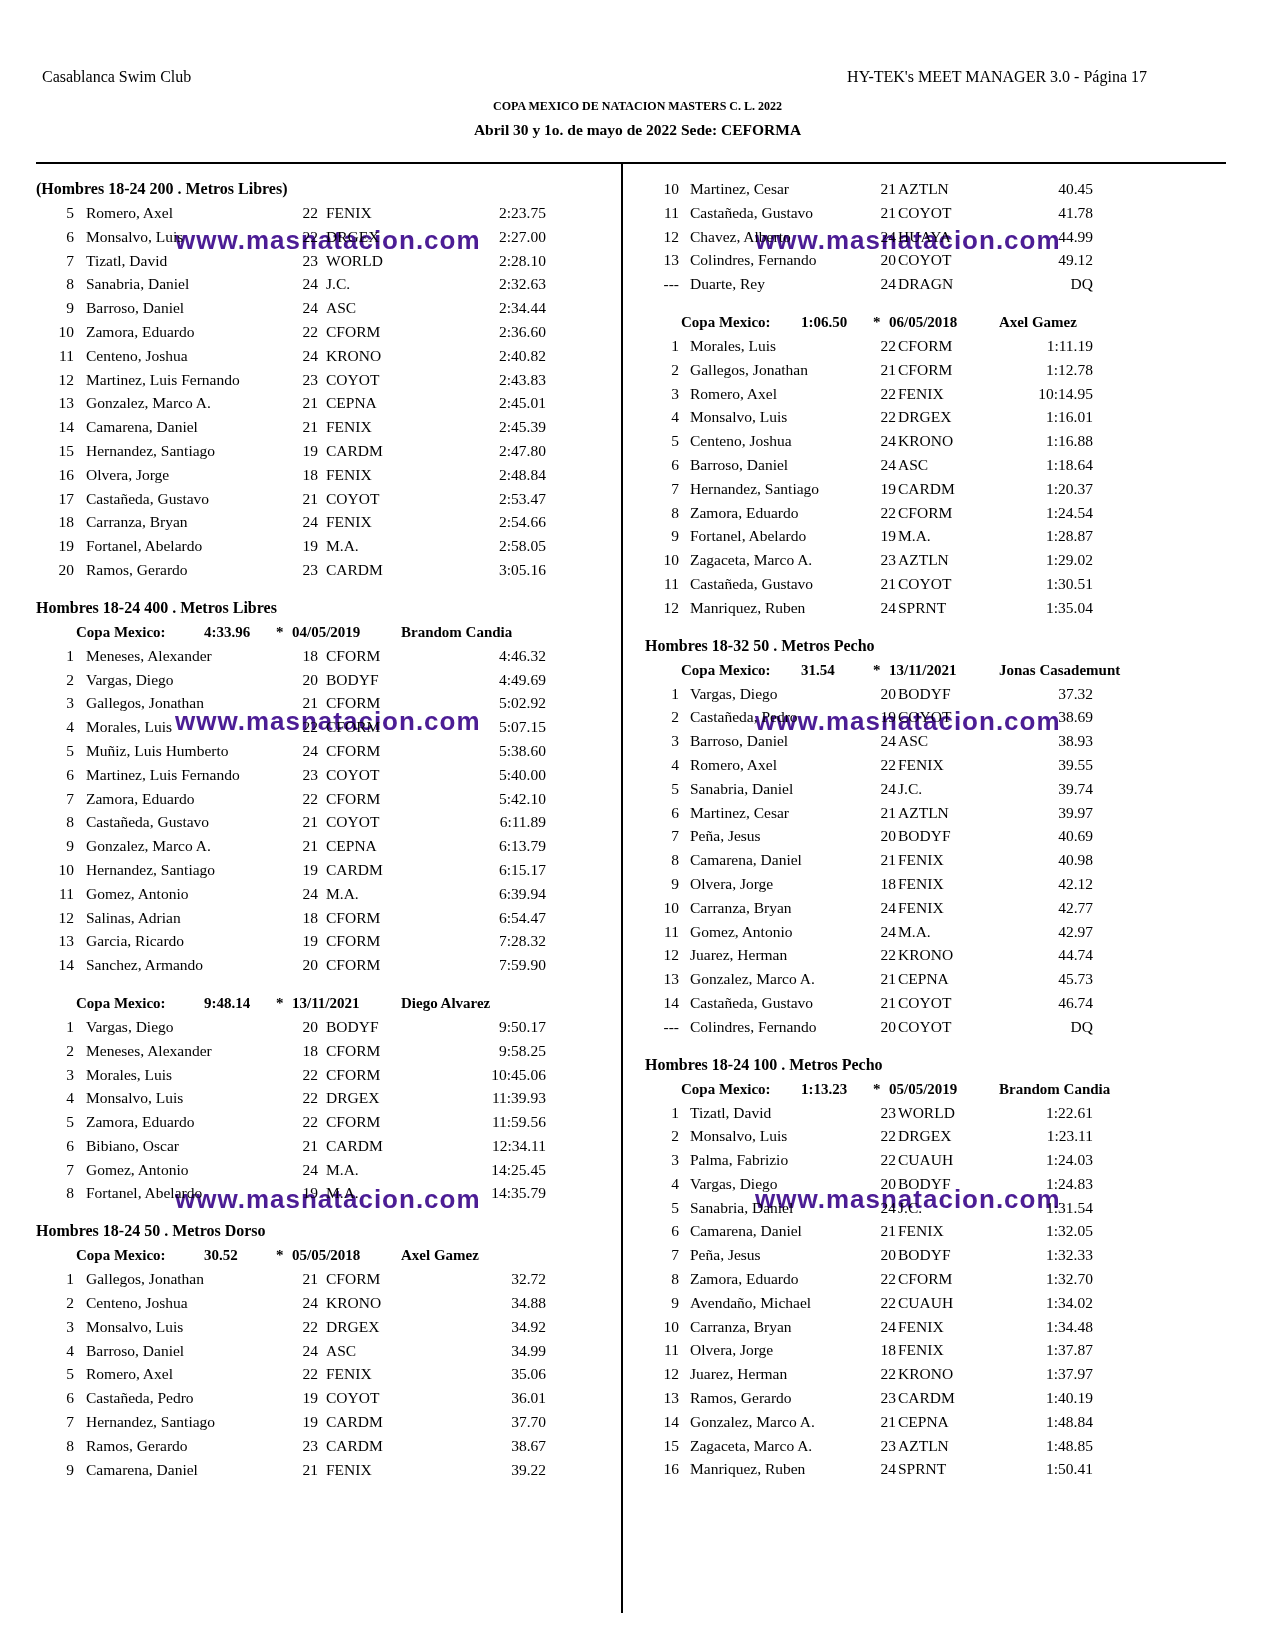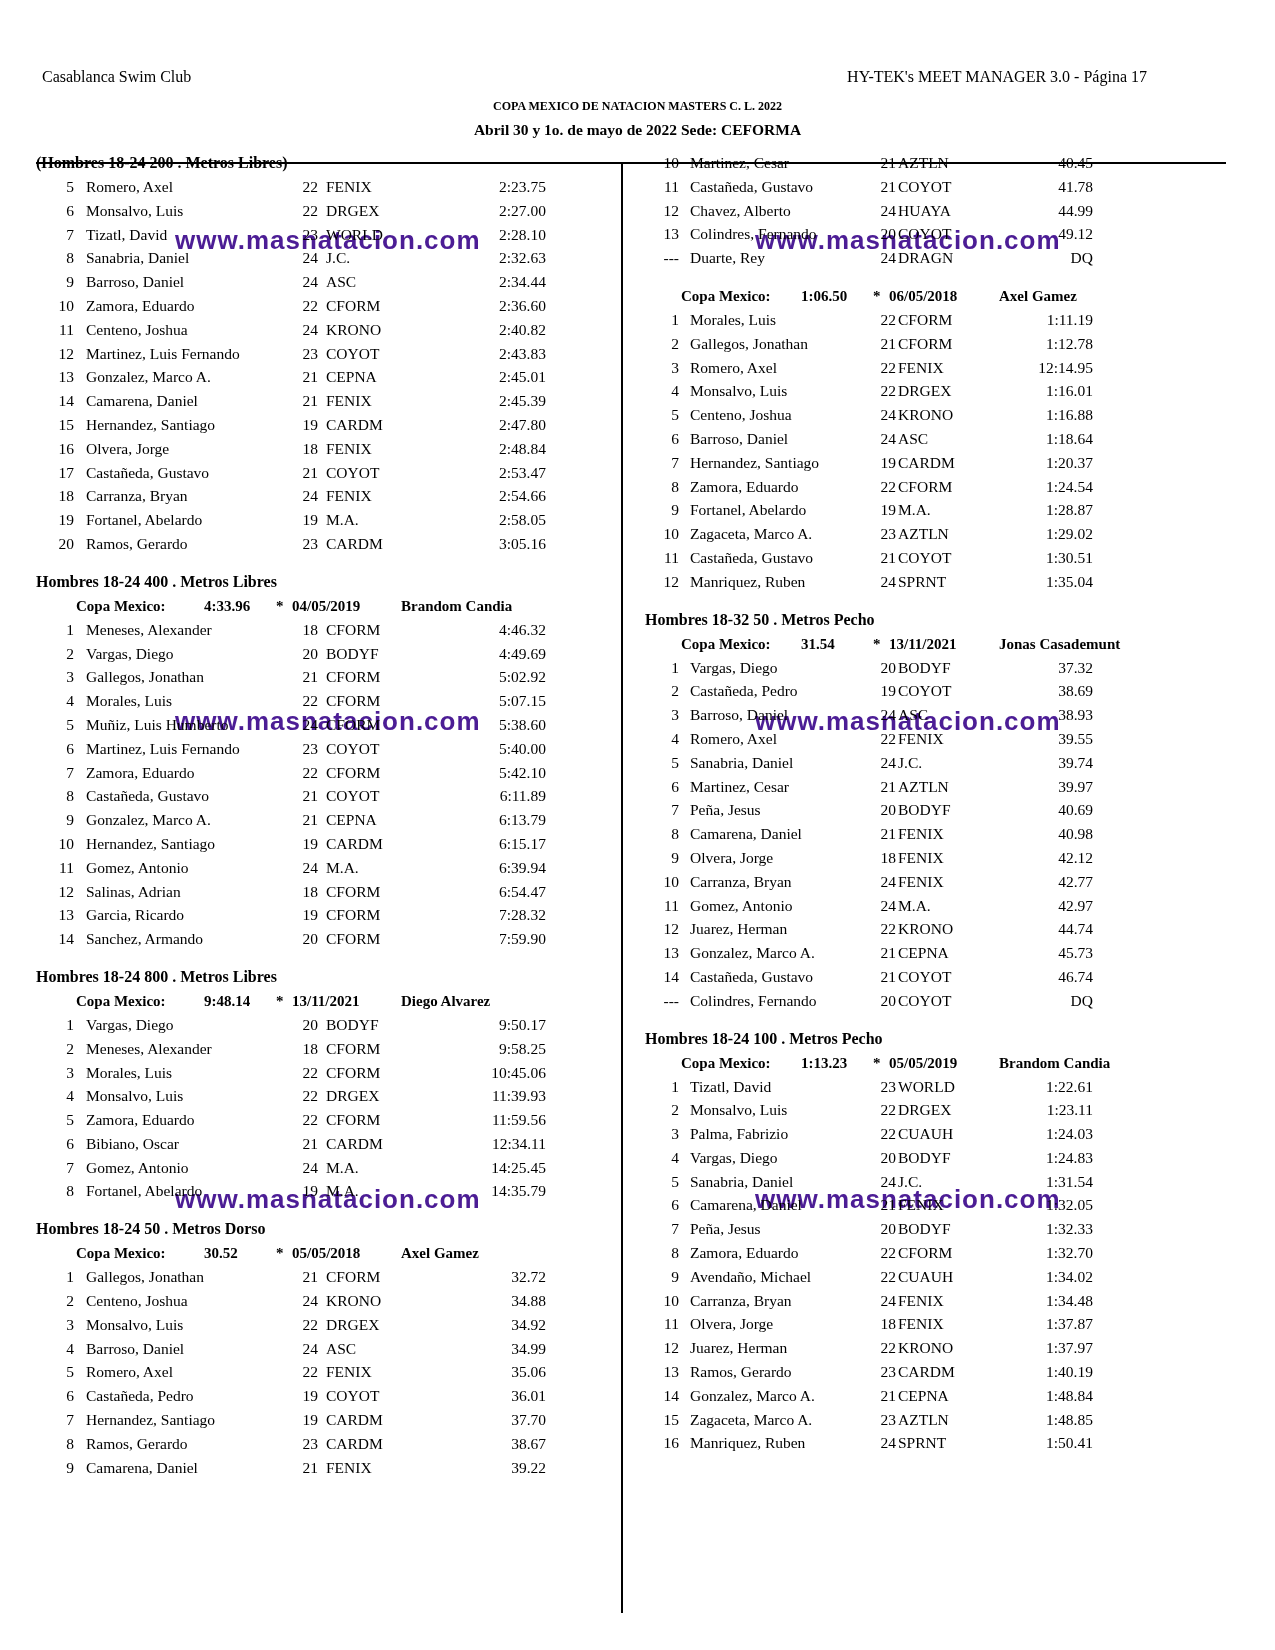--- a/index.html
+++ b/index.html
@@ -8,21 +8,21 @@
     font-family: "Liberation Serif", "DejaVu Serif", serif; color: #000;
   }
   .hdr-left { position: absolute; left: 42px; top: 68px; font-size: 16px; }
   .hdr-right { position: absolute; right: 128px; top: 68px; font-size: 16px; text-align: center; }
   .title-block { position: absolute; left: 0; width: 1275px; top: 95px; text-align: center; font-weight: bold; font-size: 15.5px; }
   .title-block div { height: 23px; line-height: 23px; }
   .title-block .meet { font-size: 12px; }
   .rule { position: absolute; left: 36px; width: 1190px; top: 162px; height: 0; border-top: 2.5px solid #000; }
   .vdiv { position: absolute; left: 621px; top: 163px; width: 0; height: 1450px; border-left: 2.5px solid #000; }
 
-  .col { position: absolute; top: 151px; width: 560px; }
+  .col { position: absolute; top: 177px; width: 560px; }
   .col-left { left: 36px; }
   .col-right { left: 645px; }
 
   .event { margin: 0; }
   .ev-title { font-weight: bold; font-size: 16px; height: 24px; line-height: 24px; white-space: nowrap; }
   .ev-gap { height: 14px; }
   .record { font-weight: bold; font-size: 15px; height: 24px; line-height: 24px; white-space: nowrap; position: relative; }
   .record span { position: absolute; }
   .rec-label { left: 40px; }
   .rec-time { left: 168px; }
@@ -291,21 +291,20 @@
       <div class="row">
         <span class="c-place">14</span>
         <span class="c-name">Sanchez, Armando</span>
         <span class="c-age">20</span>
         <span class="c-team">CFORM</span>
         <span class="c-time">7:59.90</span>
       </div>
     </div>
     <div class="event">
       <div class="ev-gap"></div>
-      <div class="ev-title">Hombres 18-24 800 . Metros Libres</div>
       <div class="record">
         <span class="rec-label">Copa Mexico:</span>
         <span class="rec-time">9:48.14</span>
         <span class="rec-star">*</span>
         <span class="rec-date">13/11/2021</span>
         <span class="rec-holder">Diego Alvarez</span>
       </div>
       <div class="row">
         <span class="c-place">1</span>
         <span class="c-name">Vargas, Diego</span>
@@ -497,21 +496,21 @@
         <span class="c-name">Gallegos, Jonathan</span>
         <span class="c-age">21</span>
         <span class="c-team">CFORM</span>
         <span class="c-time">1:12.78</span>
       </div>
       <div class="row">
         <span class="c-place">3</span>
         <span class="c-name">Romero, Axel</span>
         <span class="c-age">22</span>
         <span class="c-team">FENIX</span>
-        <span class="c-time">12:14.95</span>
+        <span class="c-time">10:14.95</span>
       </div>
       <div class="row">
         <span class="c-place">4</span>
         <span class="c-name">Monsalvo, Luis</span>
         <span class="c-age">22</span>
         <span class="c-team">DRGEX</span>
         <span class="c-time">1:16.01</span>
       </div>
       <div class="row">
         <span class="c-place">5</span>

